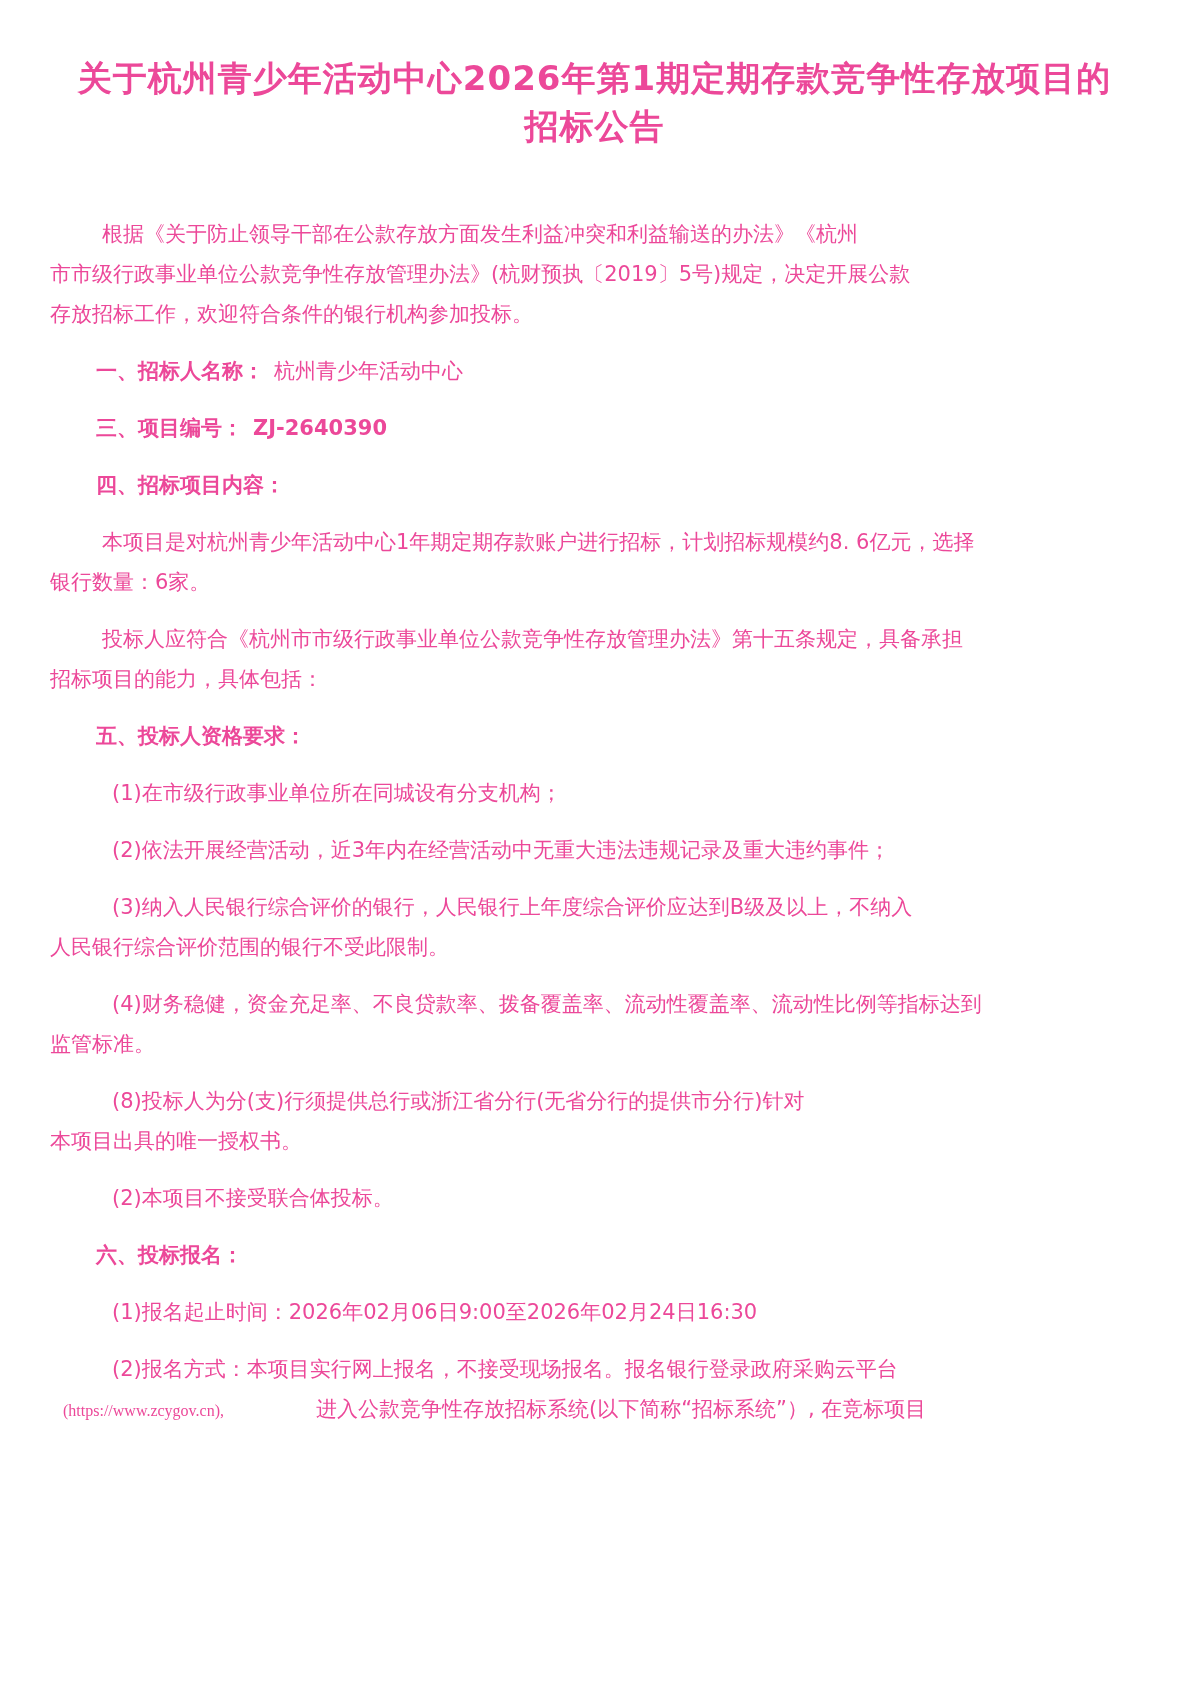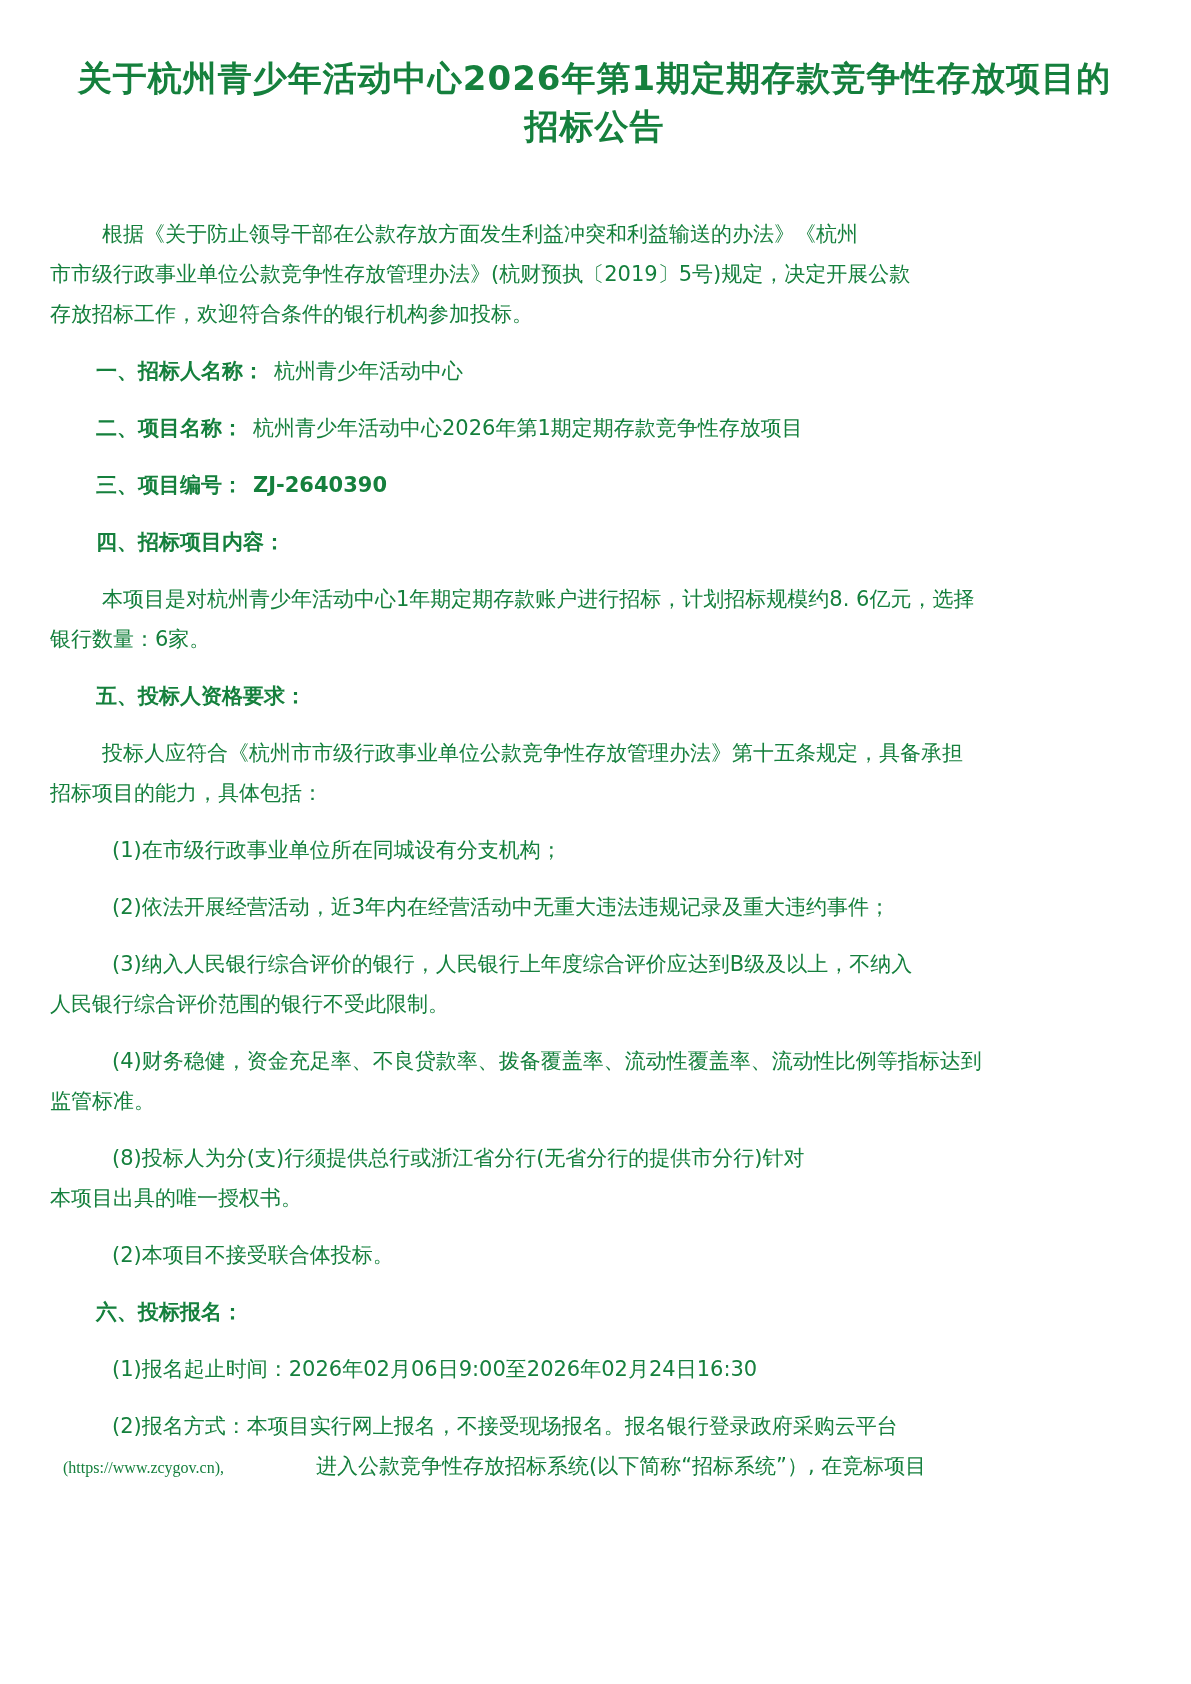--- a/index.html
+++ b/index.html
@@ -1,21 +1,21 @@
 <!DOCTYPE html>
 <html lang="zh"><head>
 <meta charset="utf-8">
 <style>
   html, body { margin: 0; padding: 0; background: #ffffff; }
   .page {
     width: 1191px;
     height: 1684px;
     margin: 0 auto;
     background: #ffffff;
-    color: #15803d;
+    color: #ec4899;
     font-family: "DejaVu Sans", sans-serif;
     font-size: 21px;
     box-sizing: border-box;
     padding: 54px 52px 0 50px;
     overflow: hidden;
   }
   .doc-title {
     font-size: 34px;
     font-weight: 700;
     text-align: center;
@@ -50,44 +50,41 @@
   <div class="block">
     <div class="line ind-p">根据《关于防止领导干部在公款存放方面发生利益冲突和利益输送的办法》《杭州</div>
     <div class="line">市市级行政事业单位公款竞争性存放管理办法》(杭财预执〔2019〕5号)规定，决定开展公款</div>
     <div class="line">存放招标工作，欢迎符合条件的银行机构参加投标。</div>
   </div>
 
   <div class="block head">
     <div class="line ind-h"><span class="b">一、招标人名称：</span><span class="val">杭州青少年活动中心</span></div>
   </div>
 
-  <div class="block head">
-    <div class="line ind-h"><span class="b">二、项目名称：</span><span class="val">杭州青少年活动中心2026年第1期定期存款竞争性存放项目</span></div>
-  </div>
 
   <div class="block head">
     <div class="line ind-h"><span class="b">三、项目编号：</span><span class="val b">ZJ-2640390</span></div>
   </div>
 
   <div class="block head">
     <div class="line ind-h"><span class="b">四、招标项目内容：</span></div>
   </div>
 
   <div class="block">
     <div class="line ind-p">本项目是对杭州青少年活动中心1年期定期存款账户进行招标，计划招标规模约8. 6亿元，选择</div>
     <div class="line">银行数量：6家。</div>
   </div>
 
-  <div class="block head">
-    <div class="line ind-h"><span class="b">五、投标人资格要求：</span></div>
-  </div>
-
   <div class="block">
     <div class="line ind-p">投标人应符合《杭州市市级行政事业单位公款竞争性存放管理办法》第十五条规定，具备承担</div>
     <div class="line">招标项目的能力，具体包括：</div>
+  </div>
+
+  <div class="block head">
+    <div class="line ind-h"><span class="b">五、投标人资格要求：</span></div>
   </div>
 
   <div class="block">
     <div class="line ind-i">(1)在市级行政事业单位所在同城设有分支机构；</div>
   </div>
 
   <div class="block">
     <div class="line ind-i">(2)依法开展经营活动，近3年内在经营活动中无重大违法违规记录及重大违约事件；</div>
   </div>
 

